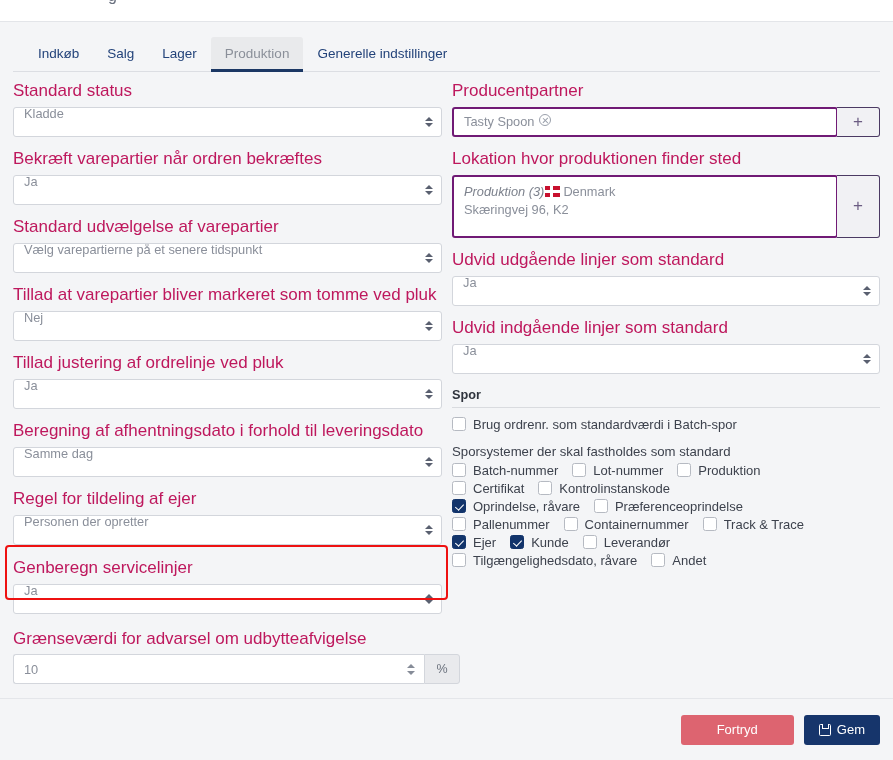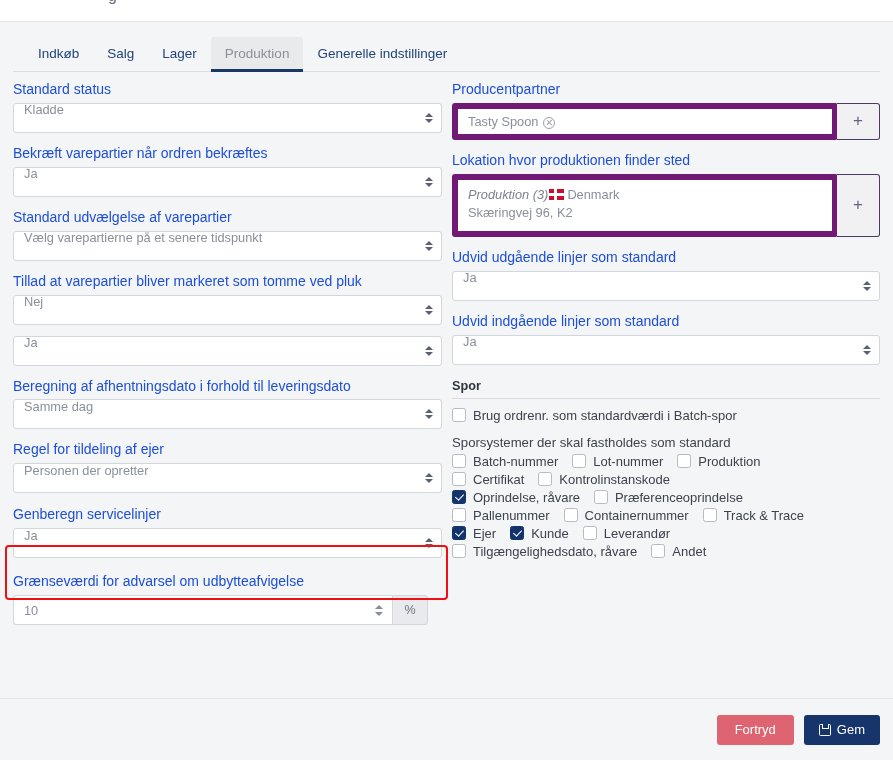--- a/index.html
+++ b/index.html
@@ -80,22 +80,22 @@
   }
   .col-right {
     position: absolute;
     left: 452px; top: 80px;
     width: 428px;
   }
 
   .field { margin-bottom: 11px; }
   .field-label {
     display: block;
-    font-size: 14px;
-    color: #1d4ed8;
+    font-size: 17px;
+    color: #be185d;
     margin-bottom: 4px;
     line-height: 1.35;
   }
 
   
   .select {
     position: relative;
     width: 100%;
     height: 30px;
     background: #fff;
@@ -129,27 +129,27 @@
   }
   .select .caret i.up   { border-bottom: 4.5px solid #5a6070; }
   .select .caret i.down { border-top: 4.5px solid #5a6070; }
 
   
   .addon-row { display: flex; align-items: stretch; }
   .chip-input {
     flex: 1;
     min-height: 30px;
     background: #fff;
-    border: 6px solid #701a75;
+    border: 2px solid #701a75;
     border-radius: 3px;
     padding: 5px 10px;
     font-size: 12.8px;
     color: #8a8f9a;
     display: flex;
-    align-items: flex-end;
+    align-items: flex-start;
     flex-wrap: wrap;
     gap: 5px;
   }
   .chip-input.multiline {
     display: block;
     min-height: 63px;
     line-height: 1.45;
     padding: 6px 10px;
   }
   .addon-btn {
@@ -201,21 +201,21 @@
   .flag-dk::before {
     content: ""; position: absolute;
     left: 5px; top: 0; width: 2.6px; height: 11px; background: #fff;
   }
   .flag-dk::after {
     content: ""; position: absolute;
     left: 0; top: 4.3px; width: 15px; height: 2.6px; background: #fff;
   }
 
   
-  .num-row { display: flex; align-items: stretch; width: 415px; }
+  .num-row { display: flex; align-items: stretch; width: 447px; }
   .num-input {
     flex: 1;
     height: 30px;
     background: #fff;
     border: 1px solid #d3d6dc;
     border-right: none;
     border-radius: 3px 0 0 3px;
     padding: 0 8px 0 10px;
     font-size: 12.8px;
     color: #8a8f9a;
@@ -321,21 +321,21 @@
     padding-right: 13px;
     gap: 10px;
   }
   .btn {
     height: 30px;
     border-radius: 3px;
     display: flex;
     align-items: center;
     justify-content: center;
     gap: 6px;
-    padding: 0 18px;
+    padding: 0 36px;
     font-size: 13px;
     color: #fff;
     cursor: pointer;
     border: none;
     font-family: "Liberation Sans", sans-serif;
   }
   .btn-cancel { background: #dd6470; }
   .btn-save   { background: #16356b; padding: 0 15px; }
   .save-icon {
     width: 12px; height: 12px;
@@ -409,20 +409,21 @@
     <div class="select">
       <span>Nej</span>
       <span class="caret">
           <i class="up"></i>
           <i class="down"></i>
         </span>
     </div>
   </div>
 
   <div class="field">
+    <span class="field-label">Tillad justering af ordrelinje ved pluk</span>
     <div class="select">
       <span>Ja</span>
       <span class="caret">
           <i class="up"></i>
           <i class="down"></i>
         </span>
     </div>
   </div>
 
   <div class="field">

